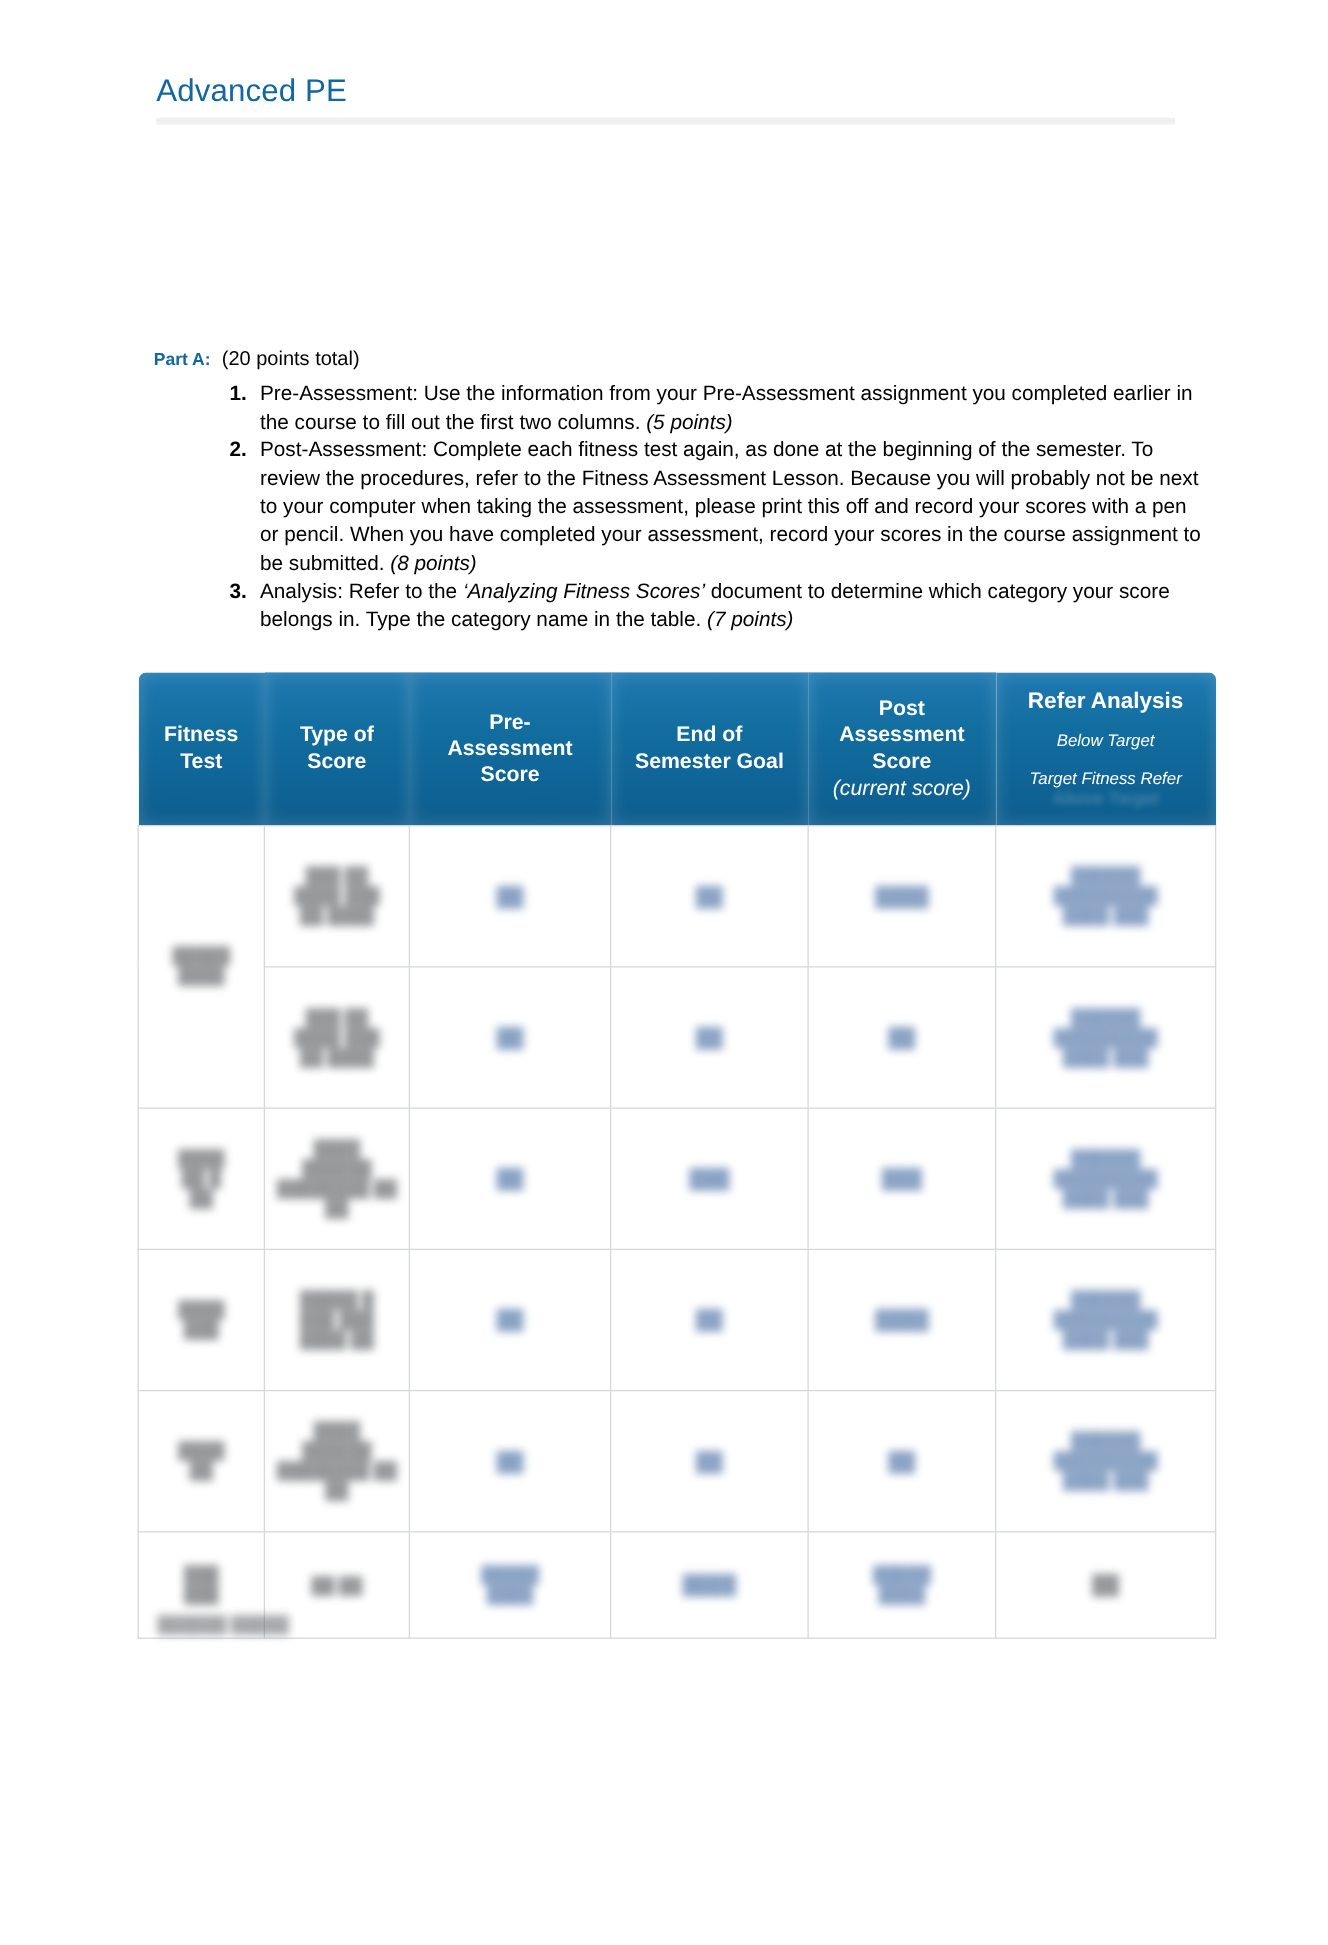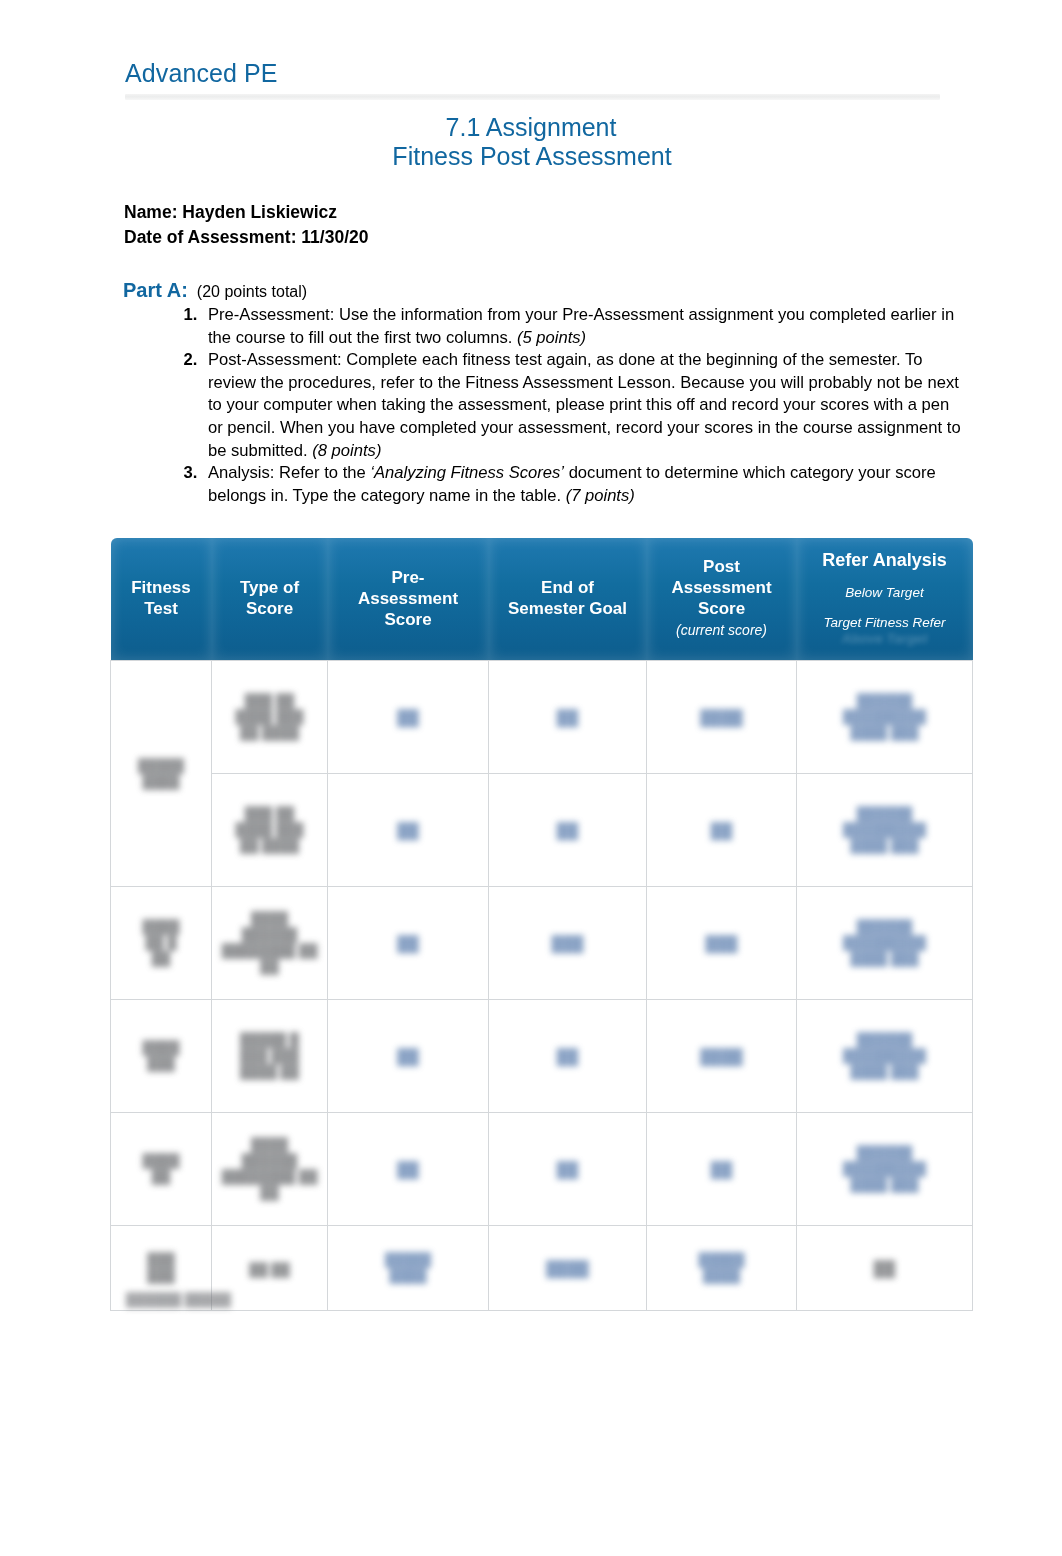--- a/index.html
+++ b/index.html
@@ -76,21 +76,21 @@
   
   .parta-head {
     position: absolute;
     left: 123px;
     top: 279px;
     display: flex;
     align-items: baseline;
     gap: 9px;
   }
   .parta-label {
-    font-size: 20px;
+    font-size: 14px;
     font-weight: bold;
     color: #1167a0;
   }
   .parta-points {
     font-size: 16px;
     color: #000;
   }
 
   .instructions {
     position: absolute;
@@ -151,21 +151,21 @@
   .th-sub-italic {
     display: block;
     font-size: 13.5px;
     font-weight: normal;
     font-style: italic;
     line-height: 17px;
     margin-top: 13px;
   }
   .th-paren {
     display: block;
-    font-size: 14px;
+    font-size: 17px;
     font-weight: normal;
     font-style: italic;
     line-height: 19px;
     margin-top: 2px;
   }
   .th-analysis-title {
     display: block;
     font-size: 18px;
     font-weight: bold;
     line-height: 22px;
@@ -224,29 +224,21 @@
 </head>
 <body>
 
 <div class="page">
 
   <div class="doc-header">
     <div class="doc-header-title">Advanced PE</div>
   </div>
   <div class="header-rule"></div>
 
-  <div class="title-block">
-    <div class="title-line">7.1 Assignment</div>
-    <div class="title-line title-line-2">Fitness Post Assessment</div>
-  </div>
-
-  <div class="ident">
-    <div>Name: Hayden Liskiewicz</div>
-    <div>Date of Assessment: 11/30/20</div>
-  </div>
+
 
   <div class="parta-head">
     <span class="parta-label">Part A:</span>
     <span class="parta-points">(20 points total)</span>
   </div>
 
   <ol class="instructions">
     <li>
       <b>Pre-Assessment:</b><span> Use the information from your Pre-Assessment assignment you completed earlier in the course to fill out the first two columns. </span><i>(5 points)</i>
     </li>

